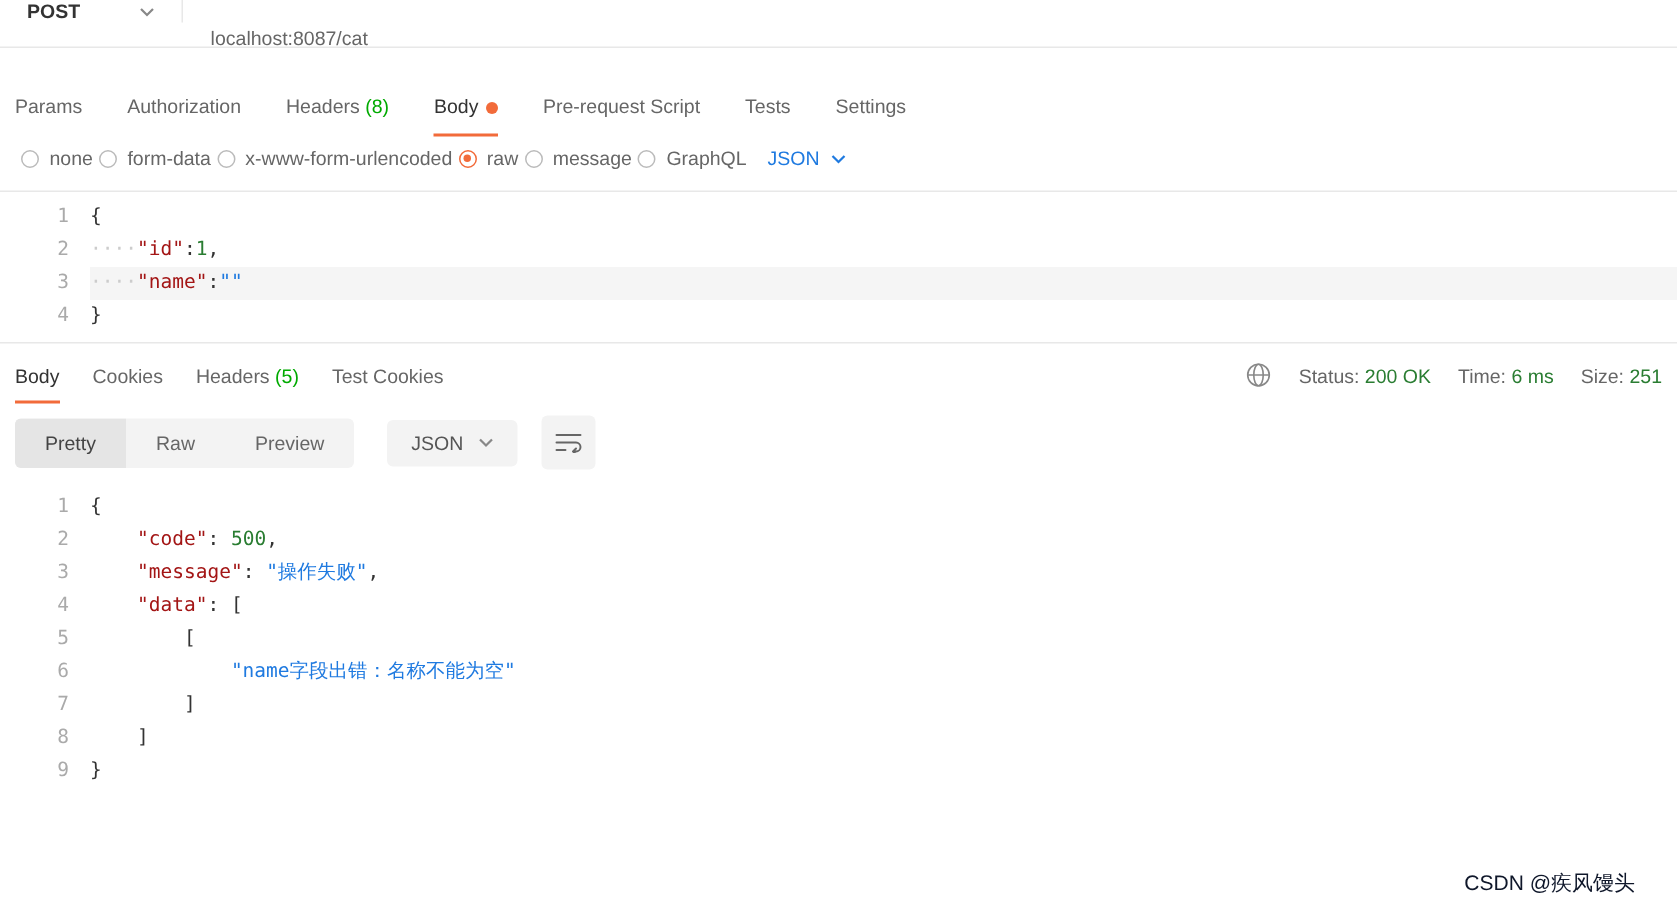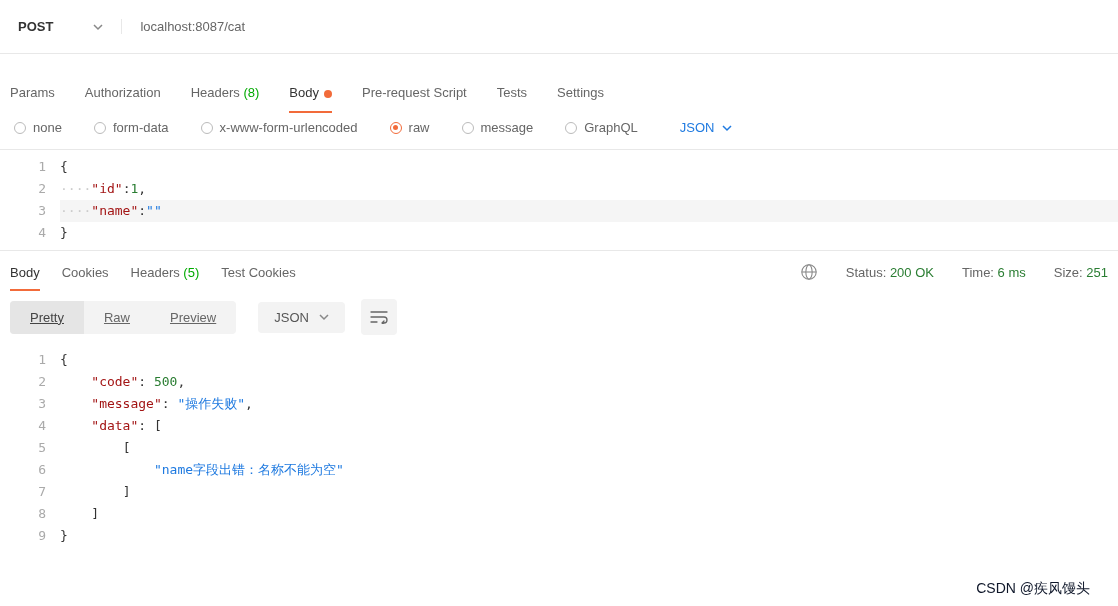--- a/index.html
+++ b/index.html
@@ -1,30 +1,30 @@
 <!DOCTYPE html>
 <html><head>
 <meta charset="utf-8">
 <style>
 * { box-sizing: border-box; margin: 0; padding: 0; }
 body { font-family: "Helvetica Neue", Arial, sans-serif; font-size: 13px; color: #555; background: #fff; width: 1118px; }
 
-.request-bar { display: flex; border-bottom: 1px solid #e8e8e8; height: 54px; align-items: center; }
+.request-bar { display: flex; border-bottom: 1px solid #e8e8e8; height: 32px; align-items: flex-start; }
 .method-select { display: flex; align-items: center; padding: 0 18px; font-weight: 600; color: #333; border-right: 1px solid #e8e8e8; cursor: pointer; gap: 40px; }
 .chevron { width: 10px; height: 10px; }
 .url-input { flex: 1; display: flex; align-items: center; padding: 18px 18px; color: #666; }
 
 .req-tabs { display: flex; gap: 30px; padding: 15px 10px 12px 10px; }
 .req-tab { color: #666; cursor: pointer; position: relative; margin-top: 16px; }
 .req-tab.active { color: #333; font-weight: 500; }
 .req-tab .count { color: #0a0; }
 .req-tab .dot { display: inline-block; width: 8px; height: 8px; border-radius: 50%; background: #f26b3a; margin-left: 5px; vertical-align: middle; }
 .req-tab.active::after { content:""; position:absolute; left:0; right:0; bottom:-13px; height:2px; background:#f26b3a; }
 
-.body-type-row { display: flex; align-items: center; gap: 32px; padding: 8px 10px 14px 14px; border-bottom: 1px solid #e8e8e8; }
+.body-type-row { display: flex; align-items: center; gap: 4px; padding: 8px 10px 14px 14px; border-bottom: 1px solid #e8e8e8; }
 .radio-item { display: flex; align-items: center; gap: 7px; color: #666; cursor: pointer; }
 .radio { width: 12px; height: 12px; border-radius: 50%; border: 1.5px solid #bbb; display: inline-block; position: relative; }
 .radio.checked { border-color: #f26b3a; }
 .radio.checked::after { content:""; position:absolute; top:2px; left:2px; width:5px; height:5px; border-radius:50%; background:#f26b3a; }
 .format-select { color: #1f7ae0; display: flex; align-items: center; gap: 8px; margin-left: 10px; cursor: pointer; font-weight: 500; }
 
 .code-editor { display: flex; font-family: "SFMono-Regular", Consolas, monospace; font-size: 13px; }
 .gutter { width: 60px; text-align: right; padding: 6px 14px 6px 0; color: #aaa; user-select: none; }
 .gutter div { height: 22px; line-height: 22px; }
 .code-area { flex: 1; padding: 6px 0; }
@@ -36,27 +36,27 @@
 .tok-str { color: #1f7ae0; }
 .tok-punc { color: #333; }
 .indent-guide { color: #ccc; }
 
 .resp-tabs-row { display: flex; align-items: center; padding: 12px 10px 10px 10px; border-top: 1px solid #e8e8e8; }
 .resp-tabs { display: flex; gap: 22px; flex: 1; }
 .resp-tab { color: #666; cursor: pointer; position: relative; }
 .resp-tab.active { color: #333; }
 .resp-tab.active::after { content:""; position:absolute; left:0; right:0; bottom:-11px; height:2px; background:#f26b3a; }
 .resp-tab .count { color: #0a0; }
-.resp-meta { display: flex; align-items: center; gap: 28px; color: #666; }
+.resp-meta { display: flex; align-items: center; gap: 18px; color: #666; }
 .resp-meta .val { color: #2a7d32; }
 .globe { width: 18px; height: 18px; }
 
 .view-row { display: flex; align-items: center; gap: 10px; padding: 8px 10px; }
 .view-tabs { display: flex; background: #f3f3f3; border-radius: 4px; overflow: hidden; }
-.view-tab { padding: 9px 20px; color: #666; cursor: pointer; text-decoration: underline; }
+.view-tab { padding: 9px 20px; color: #666; cursor: pointer; }
 .view-tab.active { background: #e5e5e5; color: #444; }
 .resp-format { display: flex; align-items: center; gap: 10px; padding: 8px 16px; background: #f3f3f3; border-radius: 4px; color: #555; cursor: pointer; margin-left: 12px; }
 .wrap-btn { width: 36px; height: 36px; display:flex; align-items:center; justify-content:center; background:#f3f3f3; border-radius:4px; cursor:pointer; margin-left: 6px; }
 
 .watermark { position: absolute; right: 28px; bottom: 8px; color: #0f172a; font-size: 14px; }
 
 svg { display: block; }
 </style>
 </head>
 <body>

